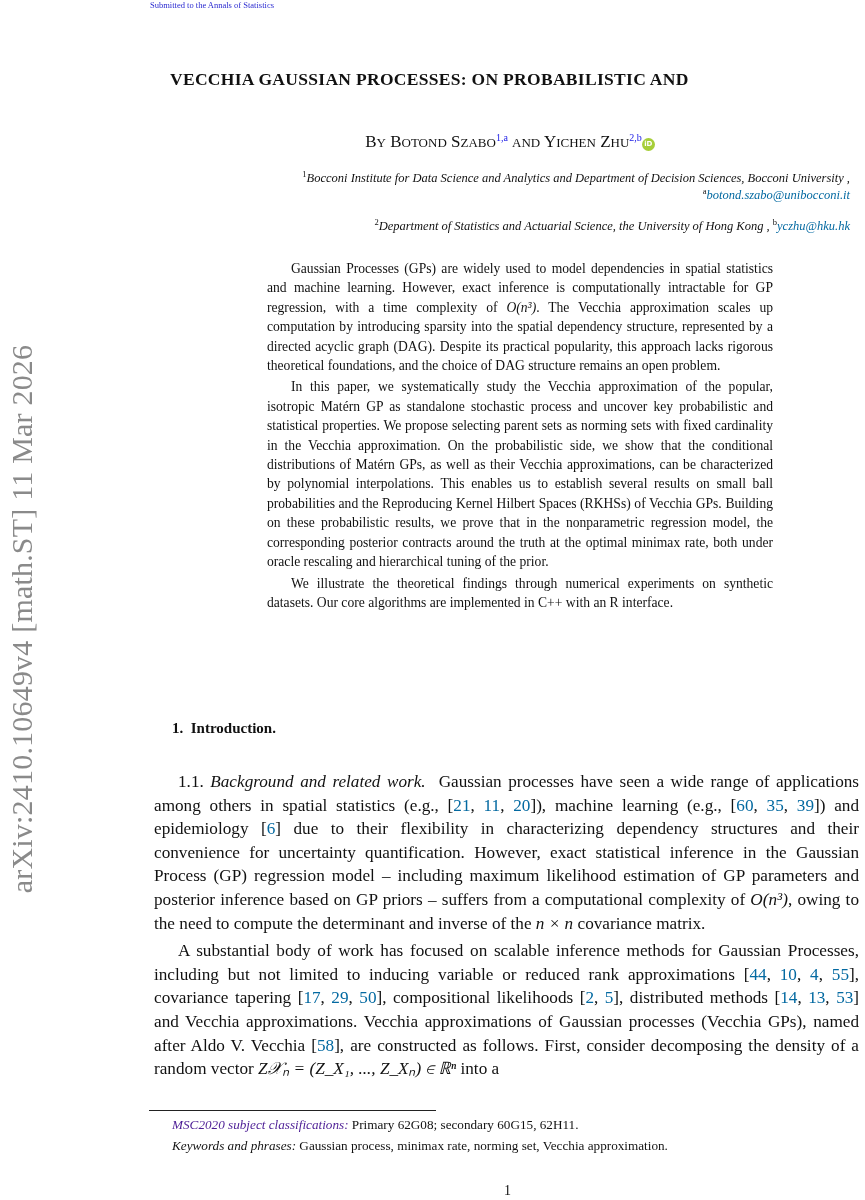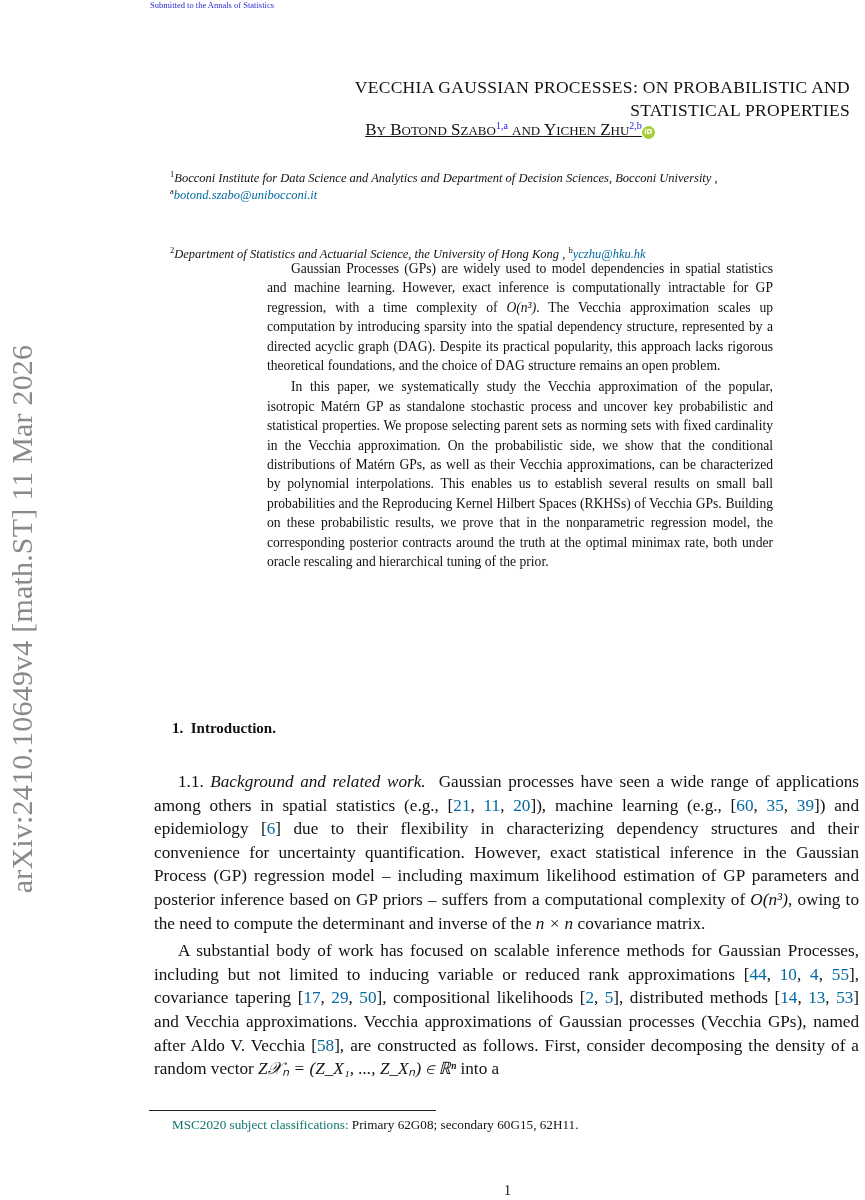--- a/index.html
+++ b/index.html
@@ -3,57 +3,56 @@
 <meta charset="utf-8">
 <style>
   html, body { margin: 0; padding: 0; background: #ffffff; }
   body { width: 865px; height: 1200px; position: relative; overflow: hidden;
          font-family: "Liberation Serif", "DejaVu Serif", serif; color: #111; }
   .link { color: #0369a1; }
   .header-note { position: absolute; left: 150px; top: 0px; font-size: 8.5px; color: #2a2ad0; }
   .arxiv-stamp { position: absolute; left: -298px; top: 602px; width: 640px; transform: rotate(-90deg);
                  transform-origin: center; text-align: center; font-size: 30px; color: #8a8a8a;
                  letter-spacing: 0.2px; white-space: nowrap; }
-  .title { position: absolute; left: 170px; width: 680px; top: 76px; text-align: right;
-           font-weight: normal; font-size: 17.5px; line-height: 23px; letter-spacing: 0.3px; }
-  .authors { position: absolute; left: 170px; width: 680px; top: 120px; text-align: center; font-size: 17px; text-decoration: underline; }
+  .title { position: absolute; left: 170px; width: 680px; top: 68px; text-align: left;
+           font-weight: bold; font-size: 17.5px; line-height: 23px; letter-spacing: 0.3px; }
+  .authors { position: absolute; left: 170px; width: 680px; top: 132px; text-align: center; font-size: 17px; }
   .authors .sc-big { font-size: 17px; }
   .authors .sc { font-size: 13px; }
   .authors sup { font-size: 10px; color: #1a1ae6; vertical-align: 6px; }
   .orcid { display: inline-block; width: 13px; height: 13px; border-radius: 50%; background: #a6ce39;
            color: #fff; font-family: "DejaVu Sans", sans-serif; font-size: 7px; line-height: 13px; text-align: center;
            vertical-align: 1px; font-weight: bold; }
-  .affil { position: absolute; left: 170px; width: 680px; text-align: left; font-size: 12.5px; font-style: italic; line-height: 17px; }
+  .affil { position: absolute; left: 170px; width: 680px; text-align: right; font-size: 12.5px; font-style: italic; line-height: 17px; }
   .affil sup { font-size: 8.5px; font-style: normal; vertical-align: 5px; }
   .affil1 { top: 170px; }
-  .affil2 { top: 218px; margin-top: 28px; }
+  .affil2 { top: 218px; }
   .abstract { position: absolute; left: 265px; width: 510px; top: 257px; font-size: 13.6px; line-height: 19.4px; text-align: justify; }
   .abstract p { margin: 2px; text-indent: 24px; }
   .math { font-style: italic; font-family: "Liberation Serif", serif; }
   .section-head { position: absolute; left: 172px; top: 720px; font-size: 15px; font-weight: bold; text-align: right; }
   .body { position: absolute; left: 150px; width: 713px; top: 766px; font-size: 17.2px; line-height: 23.6px; text-align: justify; }
   .body p { margin: 4px; text-indent: 24px; }
   .body .subsec-it { font-style: italic; }
   .footnote-rule { position: absolute; left: 149px; top: 1110px; width: 287px; height: 1px; background: #222; }
   .footnotes { position: absolute; left: 172px; top: 1114px; font-size: 13.2px; line-height: 21px; }
-  .footnotes .fn-label-link { color: #0f766e; }
+  .footnotes .fn-label-link { color: #4c1d95; font-style: italic; }
   .footnotes .fn-label { font-style: italic; }
   .page-number { position: absolute; left: 0; width: 1015px; top: 1183px; text-align: center; font-size: 14px; }
   sub, sup { line-height: 0; }
 </style>
 </head>
 <body>
 
 <div class="header-note link">Submitted to the Annals of Statistics</div>
 
 <div class="arxiv-stamp">arXiv:2410.10649v4  [math.ST]  11 Mar 2026</div>
 
 <div class="title">
   <div>VECCHIA  GAUSSIAN  PROCESSES:  ON  PROBABILISTIC  AND</div>
-  <div>STATISTICAL  PROPERTIES</div>
 </div>
 
 <div class="authors">
   <span class="sc-big">B</span><span class="sc">Y</span>
   <span><span class="sc-big">B</span><span class="sc">OTOND</span> <span class="sc-big">S</span><span class="sc">ZABO</span></span><sup>1,a</sup>
   <span class="sc">AND</span>
   <span><span class="sc-big">Y</span><span class="sc">ICHEN</span> <span class="sc-big">Z</span><span class="sc">HU</span></span><sup>2,b</sup><span class="orcid">iD</span>
 </div>
 
 <div class="affil affil1">
@@ -61,30 +60,32 @@
   <sup>a</sup><span class="link">botond.szabo@unibocconi.it</span>
 </div>
 
 <div class="affil affil2">
   <sup>2</sup><span>Department of Statistics and Actuarial Science, the University of Hong Kong ,</span> <sup>b</sup><span class="link">yczhu@hku.hk</span>
 </div>
 
 <div class="abstract">
   <p><span>Gaussian Processes (GPs) are widely used to model dependencies in spatial statistics and machine learning. However, exact inference is computationally intractable for GP regression, with a time complexity of </span><span class="math">O(n³)</span><span>. The Vecchia approximation scales up computation by introducing sparsity into the spatial dependency structure, represented by a directed acyclic graph (DAG). Despite its practical popularity, this approach lacks rigorous theoretical foundations, and the choice of DAG structure remains an open problem.</span></p>
   <p>In this paper, we systematically study the Vecchia approximation of the popular, isotropic Matérn GP as standalone stochastic process and uncover key probabilistic and statistical properties. We propose selecting parent sets as norming sets with fixed cardinality in the Vecchia approximation. On the probabilistic side, we show that the conditional distributions of Matérn GPs, as well as their Vecchia approximations, can be characterized by polynomial interpolations. This enables us to establish several results on small ball probabilities and the Reproducing Kernel Hilbert Spaces (RKHSs) of Vecchia GPs. Building on these probabilistic results, we prove that in the nonparametric regression model, the corresponding posterior contracts around the truth at the optimal minimax rate, both under oracle rescaling and hierarchical tuning of the prior.</p>
+  <p>We illustrate the theoretical findings through numerical experiments on synthetic datasets. Our core algorithms are implemented in C++ with an R interface.</p>
 </div>
 
 <div class="section-head">
   <span>1.</span>&nbsp;&nbsp;<span>Introduction.</span>
 </div>
 
 <div class="body">
   <p><span>1.1.</span> <span class="subsec-it">Background and related work.</span>&nbsp;&nbsp;<span>Gaussian processes have seen a wide range of applications among others in spatial statistics (e.g., [</span><span class="link">21</span>, <span class="link">11</span>, <span class="link">20</span><span>]), machine learning (e.g., [</span><span class="link">60</span>, <span class="link">35</span>, <span class="link">39</span><span>]) and epidemiology [</span><span class="link">6</span><span>] due to their flexibility in characterizing dependency structures and their convenience for uncertainty quantification. However, exact statistical inference in the Gaussian Process (GP) regression model – including maximum likelihood estimation of GP parameters and posterior inference based on GP priors – suffers from a computational complexity of </span><span class="math">O(n³)</span><span>, owing to the need to compute the determinant and inverse of the </span><span class="math">n × n</span><span> covariance matrix.</span></p>
   <p><span>A substantial body of work has focused on scalable inference methods for Gaussian Processes, including but not limited to inducing variable or reduced rank approximations [</span><span class="link">44</span>, <span class="link">10</span>, <span class="link">4</span>, <span class="link">55</span><span>], covariance tapering [</span><span class="link">17</span>, <span class="link">29</span>, <span class="link">50</span><span>], compositional likelihoods [</span><span class="link">2</span>, <span class="link">5</span><span>], distributed methods [</span><span class="link">14</span>, <span class="link">13</span>, <span class="link">53</span><span>] and Vecchia approximations. Vecchia approximations of Gaussian processes (Vecchia GPs), named after Aldo V. Vecchia [</span><span class="link">58</span><span>], are constructed as follows. First, consider decomposing the density of a random vector </span><span class="math">Z𝒳ₙ = (Z_X₁, ..., Z_Xₙ) ∈ ℝⁿ</span><span> into a</span></p>
 </div>
 
 <div class="footnote-rule"></div>
 
 <div class="footnotes">
   <div><span class="fn-label-link">MSC2020 subject classifications:</span><span> Primary 62G08; secondary 60G15, 62H11.</span></div>
+  <div><span class="fn-label">Keywords and phrases:</span><span> Gaussian process, minimax rate, norming set, Vecchia approximation.</span></div>
 </div>
 
 <div class="page-number">1</div>
 
 </body></html>

